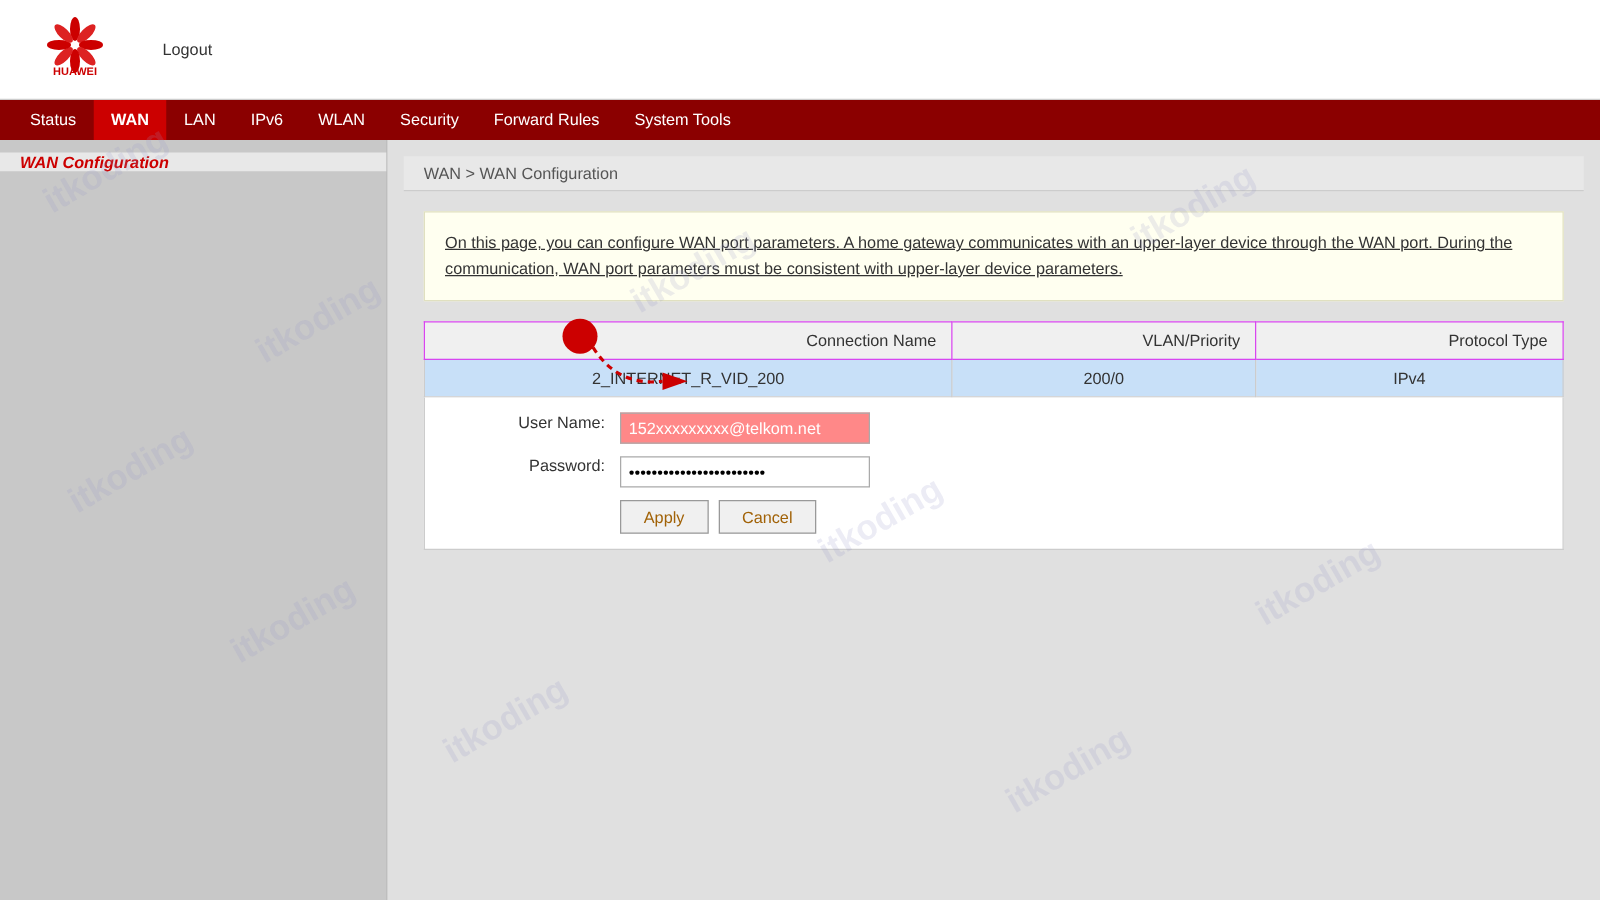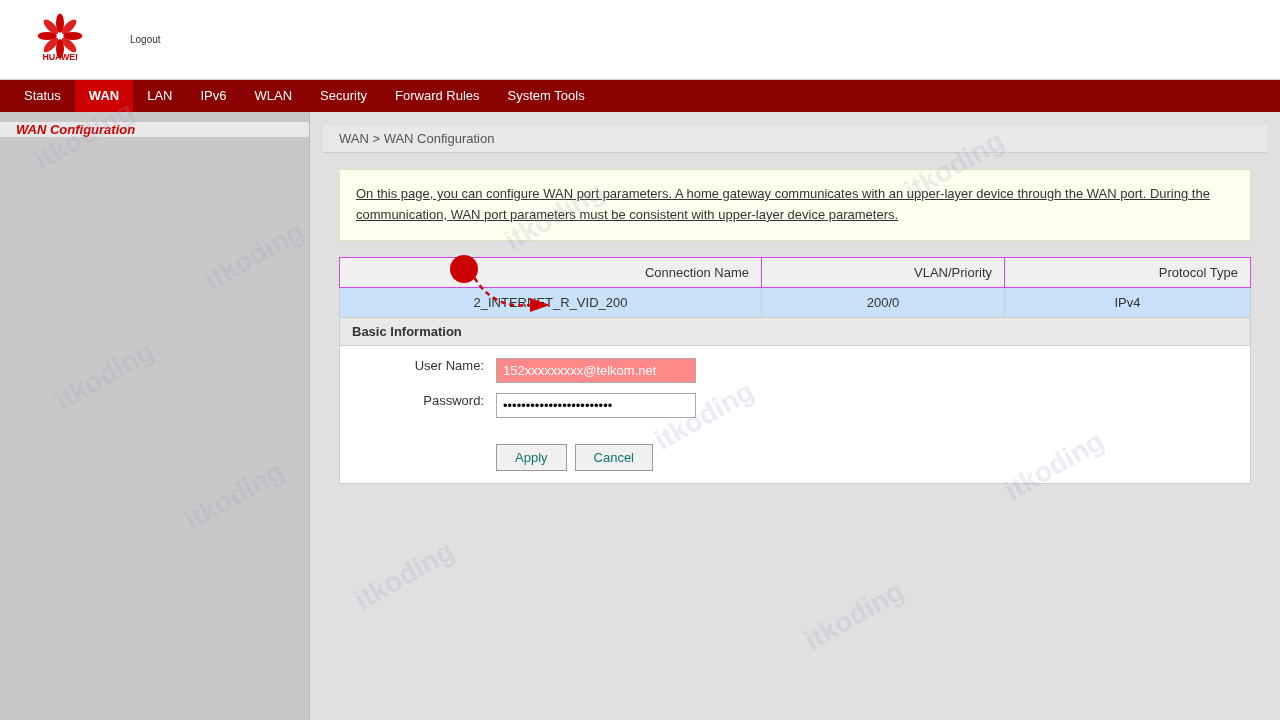--- a/index.html
+++ b/index.html
@@ -26,21 +26,21 @@
     }
     .device-title {
       font-size: 26px;
       font-weight: bold;
       color: #333;
       flex: 1;
     }
     .logout-btn {
       color: #333;
       cursor: pointer;
-      font-size: 10px;
+      font-size: 13px;
       text-decoration: none;
     }
 
     
     .nav-bar {
       background: #8B0000;
       display: flex;
       align-items: center;
       height: 32px;
       padding: 0 10px;
@@ -185,22 +185,21 @@
       margin-top: 6px;
       padding-left: 140px;
       gap: 8px;
     }
     .btn {
       padding: 5px 18px;
       font-size: 13px;
       cursor: pointer;
       border: 1px solid #999;
       background: #f0f0f0;
-      color: #0f766e;
-      margin-top: 16px;
+      color: #a16207;
     }
 
     
     .watermark {
       position: fixed;
       pointer-events: none;
       font-size: 28px;
       color: rgba(150,150,200,0.18);
       font-weight: bold;
       transform: rotate(-30deg);
@@ -276,21 +275,20 @@
         </thead>
         <tbody>
           <tr class="selected">
             <td>2_INTERNET_R_VID_200</td>
             <td>200/0</td>
             <td>IPv4</td>
           </tr>
         </tbody>
       </table>
 
-      <div class="section-header">Basic Information</div>
       <div class="form-area">
         <div class="form-row">
           <label class="form-label">User Name:</label>
           <input class="form-input highlighted" type="text" value="152xxxxxxxxx@telkom.net" style="">
         </div>
         <div class="form-row">
           <label class="form-label">Password:</label>
           <input class="form-input" type="password" value="123456789012345678901234" style="">
         </div>
         <div class="btn-row">

